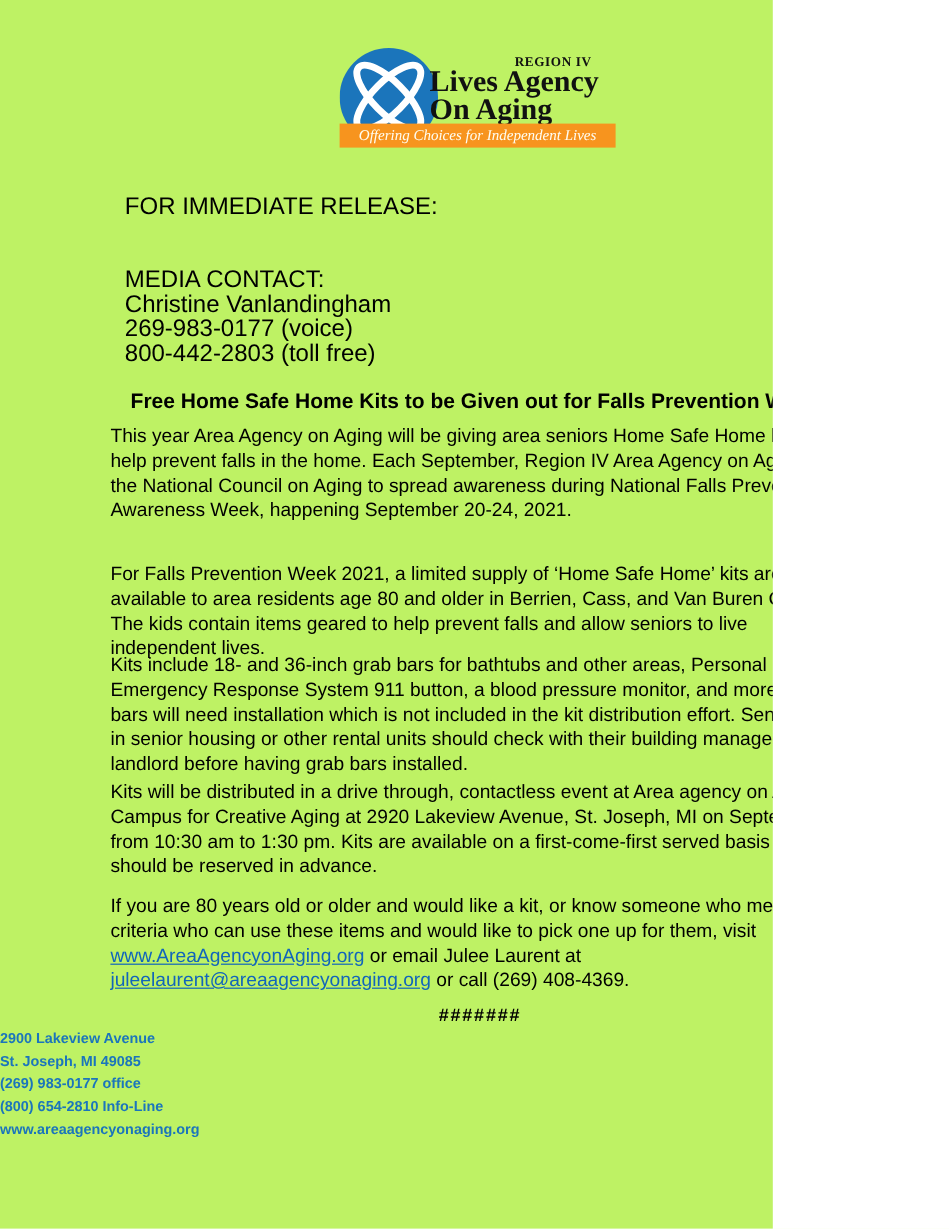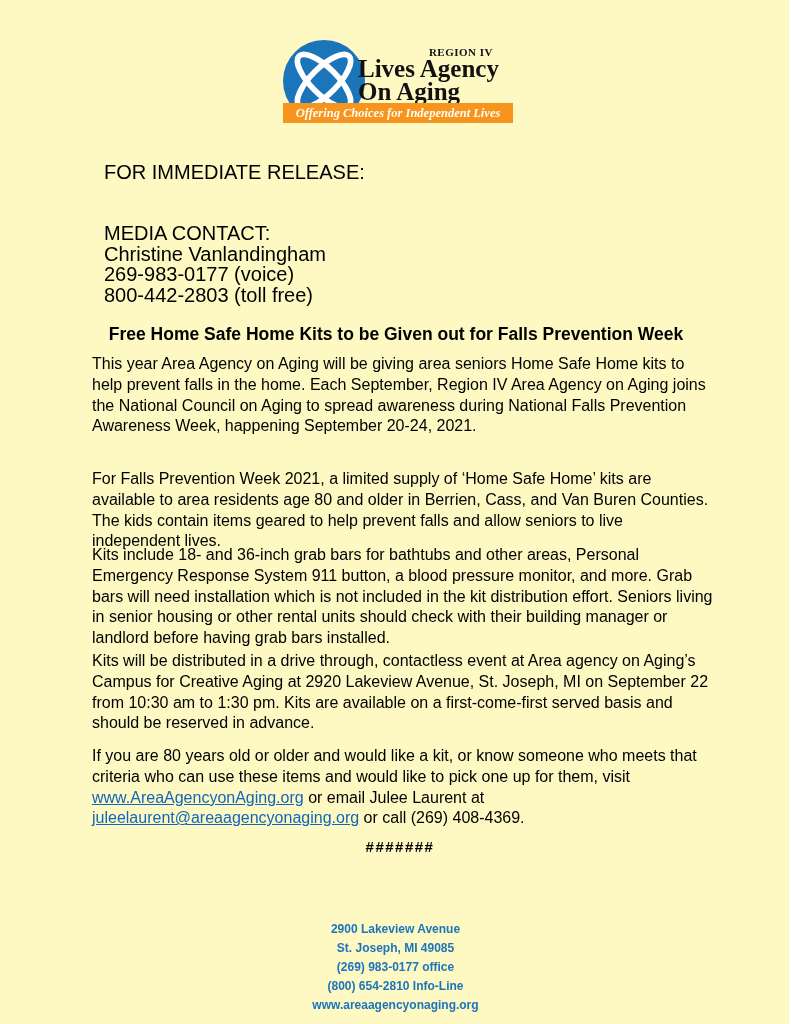--- a/index.html
+++ b/index.html
@@ -1,33 +1,33 @@
 <!DOCTYPE html>
 <html><head>
 <meta charset="utf-8">
 <style>
   html,body { margin:0; padding:0; background:#ffffff; }
   .page {
-    position:relative; width:789px; height:1024px; background:#fef9c3;
+    position:relative; width:644px; height:1024px; background:#bef264;
     font-family:"Liberation Sans", sans-serif; color:#000; overflow:hidden;
   }
 
   
   .logo { position:absolute; left:283px; top:40px; width:230px; height:84px;
           font-family:"Liberation Serif", serif; }
   .globe { position:absolute; left:0; top:0; width:82px; height:82px; display:block; }
   .globe svg { width:100%; height:100%; display:block; }
   .logo-region { position:absolute; right:20px; top:6px; font-weight:bold;
                  font-size:11px; letter-spacing:0.5px; color:#111; white-space:nowrap; }
   .org-name { position:absolute; left:75px; top:17px; font-weight:bold;
               font-size:25px; line-height:23px; color:#111; white-space:nowrap; }
   .org-name span { display:block; }
   .banner { position:absolute; left:0; top:63px; width:230px; height:20px;
             background:#f7941e; display:flex; align-items:center; justify-content:center; z-index:2; }
-  .banner span { font-style:italic; font-weight:bold; font-size:12.5px;
+  .banner span { font-style:italic; font-weight:normal; font-size:12.5px;
                  color:#fffdf2; white-space:nowrap;text-align:center; }
 
   
   .block { position:absolute; left:104px; font-size:20px; line-height:20.5px; }
   .release { top:162px; }
   .contact { top:223px; }
 
   .headline { position:absolute; left:88px; top:323px; width:616px; margin:0;
               text-align:center; font-size:17.5px; line-height:22px; font-weight:bold; }
   .headline span { text-decoration-thickness:2px; text-underline-offset:3px; }
@@ -38,21 +38,21 @@
   .p2 { top:469px; }
   .p3 { top:545px; }
   .p4 { top:651px; }
   .p5 { top:746px; }
 
   .link { color:#1165bb; text-decoration:underline; cursor:pointer; }
 
   .endmark { position:absolute; left:92px; top:838px; width:616px; text-align:center;
              font-weight:bold; font-size:15px; letter-spacing:1.5px; }
 
-  .footer { position:absolute; left:0; top:920px; width:791px; text-align:center;
+  .footer { position:absolute; left:0; top:856px; width:791px; 
             color:#1b75bc; font-weight:bold; font-size:12px; line-height:19px; }
 </style>
 </head>
 <body>
 
 <div class="page">
 
   <header class="logo">
     <span class="globe">
       <svg viewBox="0 0 100 100" aria-hidden="true">

